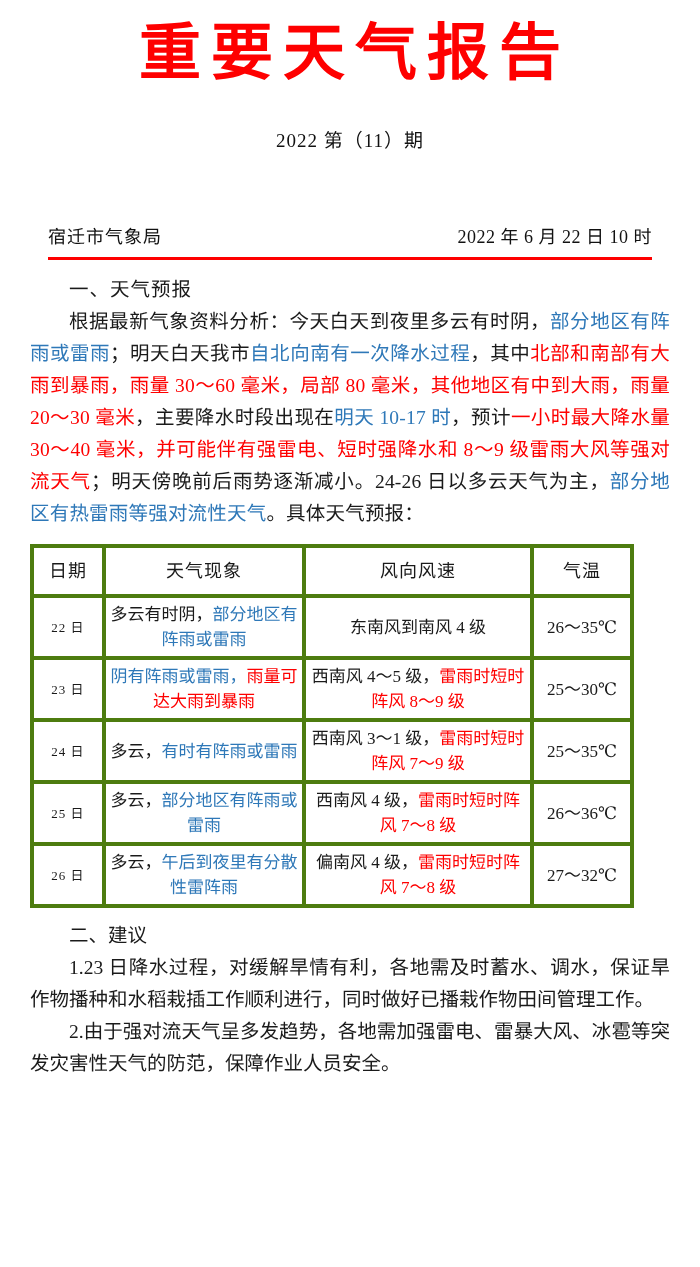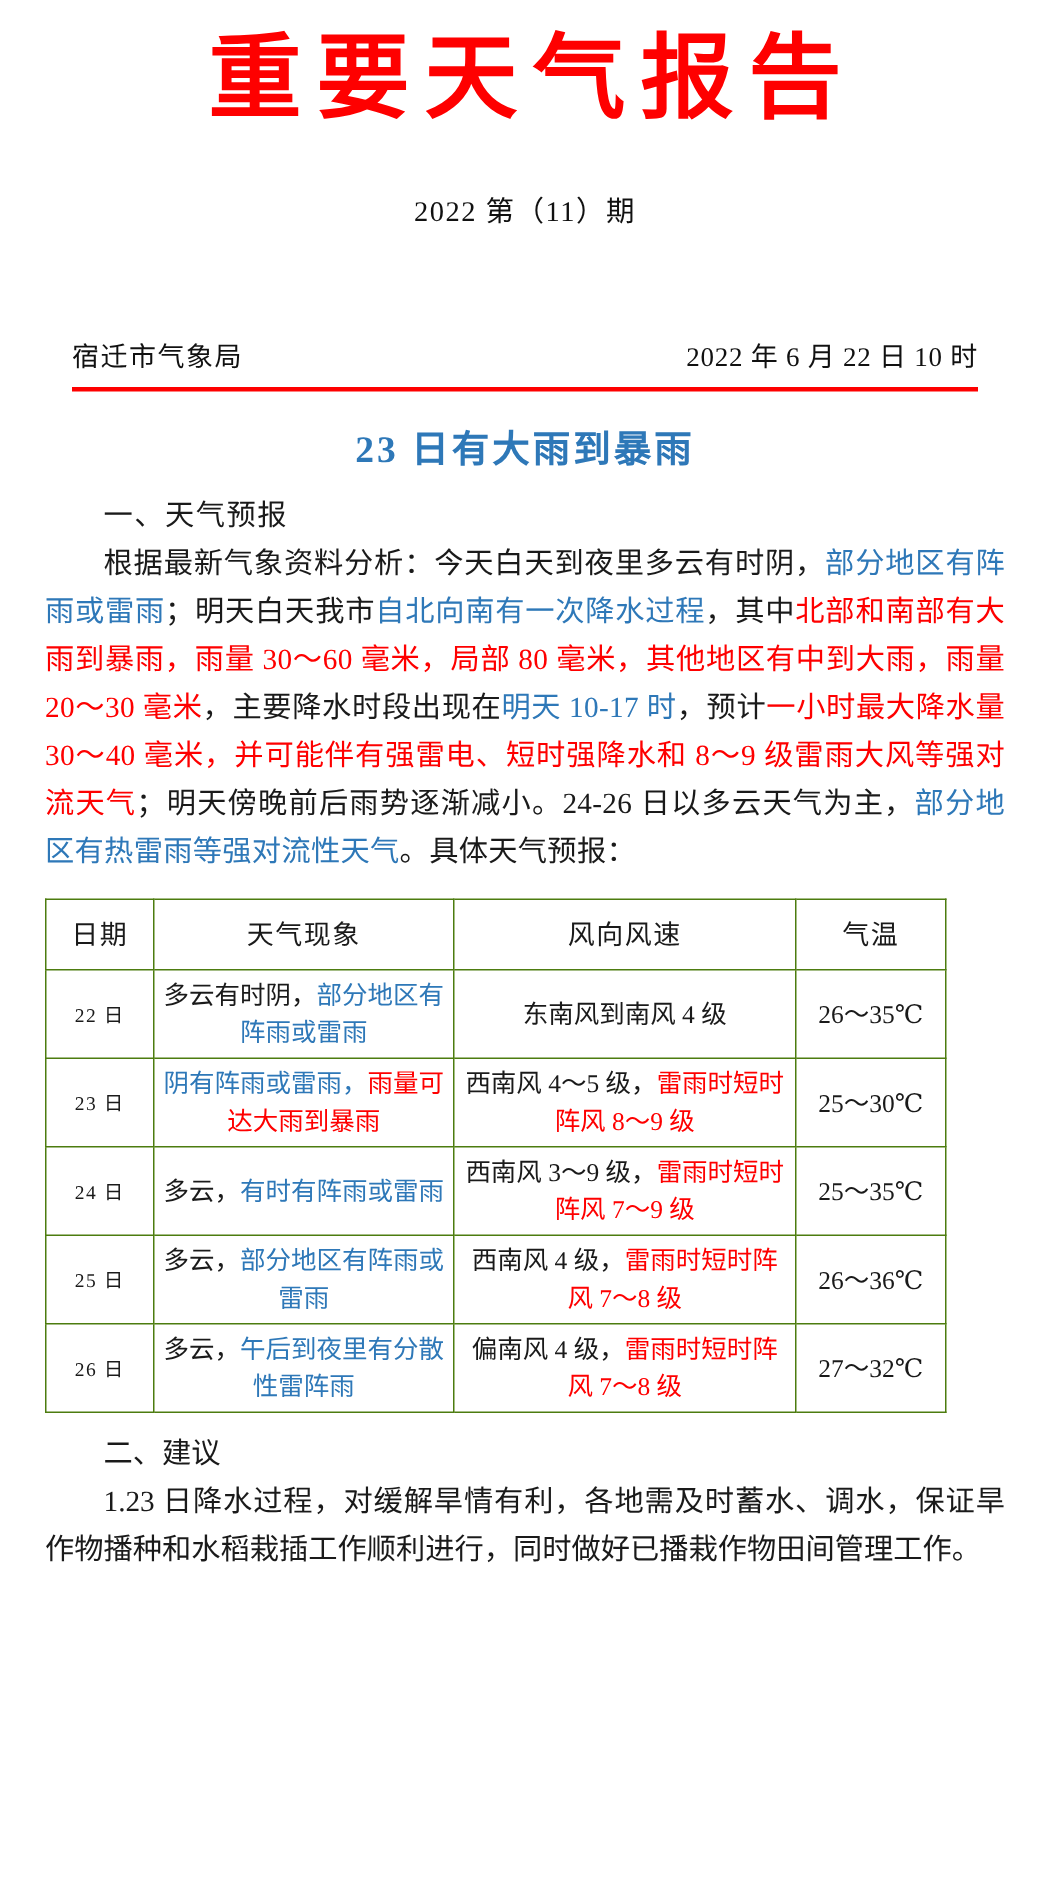--- a/index.html
+++ b/index.html
@@ -96,21 +96,21 @@
   
   table.forecast {
     border-collapse: collapse;
     width: 600px;
     margin: 14px 0 0 30px;
     table-layout: fixed;
     font-size: 17px;
     line-height: 25px;
   }
   table.forecast td, table.forecast th {
-    border: 1px solid #4d7c0f;
+    border: 4px solid #4d7c0f;
     text-align: center;
     vertical-align: middle;
     padding: 4px 4px;
     font-weight: normal;
   }
   table.forecast th { height: 38px; font-size: 18px; letter-spacing: 1px; }
   table.forecast td { height: 50px; }
   col.c-date  { width: 72px; }
   col.c-phen  { width: 200px; }
   col.c-wind  { width: 228px; }
@@ -138,21 +138,20 @@
     <div class="issue-line">2022 第（11）期</div>
   </div>
 
   <div class="org-row">
     <span class="org-name">宿迁市气象局</span>
     <span class="issue-date">2022 年 6 月 22 日 10 时</span>
   </div>
 
   <div class="red-rule"></div>
 
-  <div class="headline">23 日有大雨到暴雨</div>
 
   <div class="body-wrap">
     <div class="sec-head">一、天气预报</div>
     <p class="para"><span>根据最新气象资料分析：今天白天到夜里多云有时阴，</span><span class="blue">部分地区有阵雨或雷雨</span><span>；明天白天我市</span><span class="blue">自北向南有一次降水过程</span><span>，其中</span><span class="red">北部和南部有大雨到暴雨，雨量 30～60 毫米，局部 80 毫米，其他地区有中到大雨，雨量 20～30 毫米</span><span>，主要降水时段出现在</span><span class="blue">明天 10-17 时</span><span>，预计</span><span class="red">一小时最大降水量 30～40 毫米，并可能伴有强雷电、短时强降水和 8～9 级雷雨大风等强对流天气</span><span>；明天傍晚前后雨势逐渐减小。24-26 日以多云天气为主，</span><span class="blue">部分地区有热雷雨等强对流性天气</span><span>。具体天气预报：</span></p>
   </div>
 
   <table class="forecast">
     <colgroup>
       <col class="c-date">
         <col class="c-phen">
@@ -176,21 +175,21 @@
         </tr>
         <tr>
           <td class="cell-date">23 日</td>
           <td><span class="blue">阴有阵雨或雷雨，</span><span class="red">雨量可达大雨到暴雨</span></td>
           <td><span>西南风 4～5 级，</span><span class="red">雷雨时短时阵风 8～9 级</span></td>
           <td class="cell-temp">25～30℃</td>
         </tr>
         <tr>
           <td class="cell-date">24 日</td>
           <td><span>多云，</span><span class="blue">有时有阵雨或雷雨</span></td>
-          <td><span>西南风 3～9 级，</span><span class="red">雷雨时短时阵风 7～9 级</span></td>
+          <td><span>西南风 3～1 级，</span><span class="red">雷雨时短时阵风 7～9 级</span></td>
           <td class="cell-temp">25～35℃</td>
         </tr>
         <tr>
           <td class="cell-date">25 日</td>
           <td><span>多云，</span><span class="blue">部分地区有阵雨或雷雨</span></td>
           <td><span>西南风 4 级，</span><span class="red">雷雨时短时阵风 7～8 级</span></td>
           <td class="cell-temp">26～36℃</td>
         </tr>
         <tr>
           <td class="cell-date">26 日</td>
@@ -198,16 +197,17 @@
           <td><span>偏南风 4 级，</span><span class="red">雷雨时短时阵风 7～8 级</span></td>
           <td class="cell-temp">27～32℃</td>
         </tr>
       </tbody>
   </table>
 
   <div class="sugg-wrap">
     <div class="sugg-item">二、建议</div>
     <div>
         <p class="sugg-item">1.23 日降水过程，对缓解旱情有利，各地需及时蓄水、调水，保证旱作物播种和水稻栽插工作顺利进行，同时做好已播栽作物田间管理工作。</p>
+        <p class="sugg-item">2.由于强对流天气呈多发趋势，各地需加强雷电、雷暴大风、冰雹等突发灾害性天气的防范，保障作业人员安全。</p>
       </div>
   </div>
 
 </div>
 
 </body></html>

